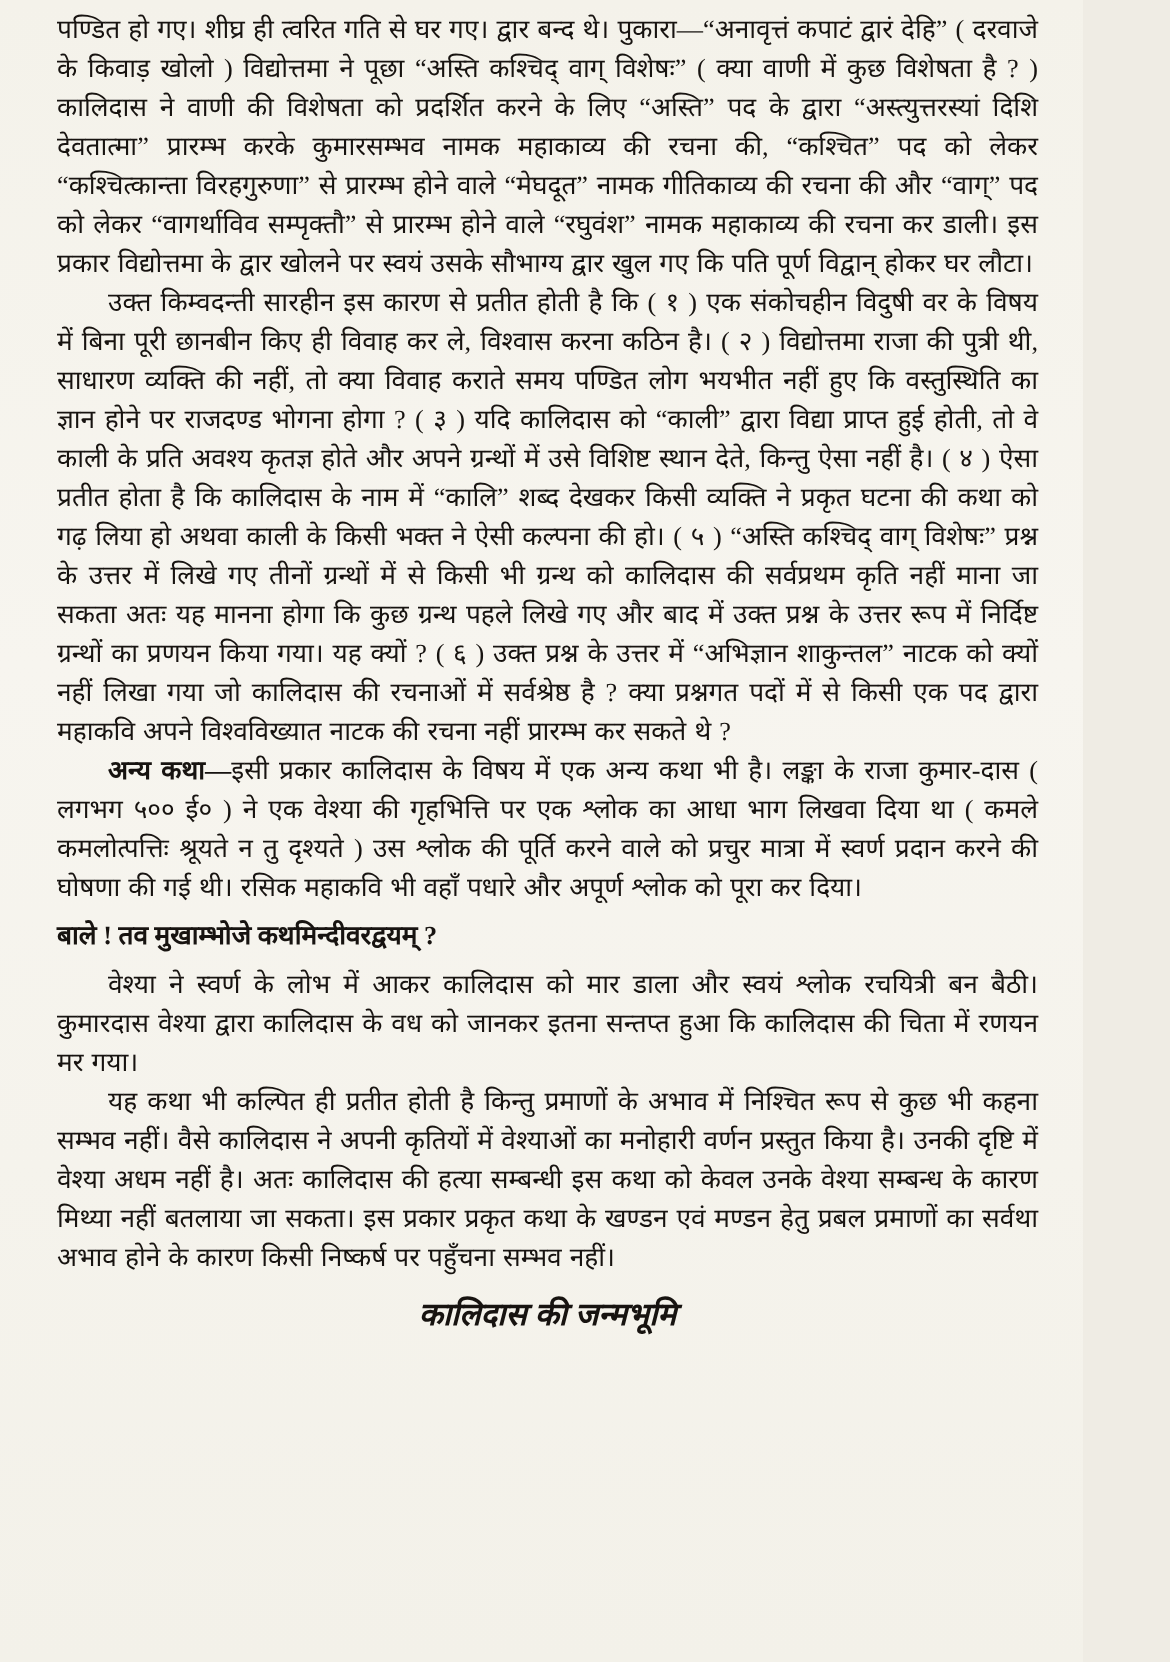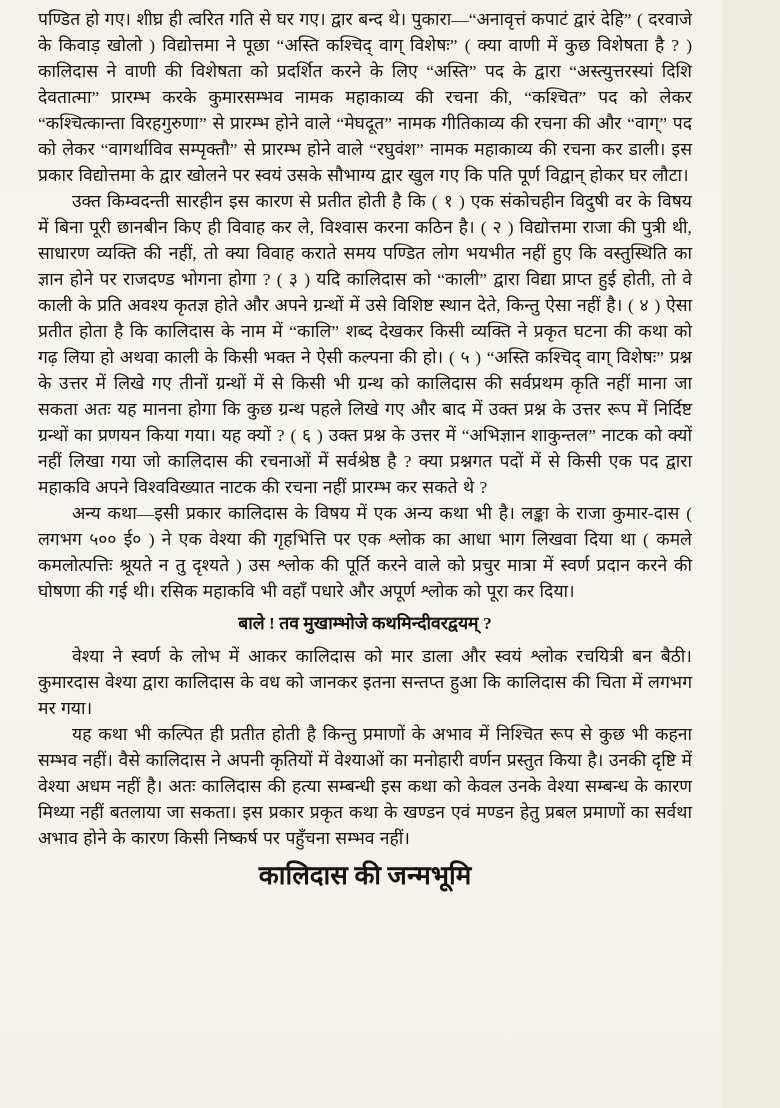--- a/index.html
+++ b/index.html
@@ -22,55 +22,56 @@
   .para {
     margin: 0;
     text-align: justify;
     text-indent: 34px;
     word-spacing: 1px;
   }
   .para.no-indent {
     text-indent: 0;
   }
   .para b, .lead {
-    font-weight: normal;
+    font-weight: bold;
   }
   .verse {
     margin: 6px 0 6px 0;
-    text-align: center;
+    text-align: left;
     font-weight: 600;
   }
   .verse .verse-line {
     line-height: 27px;
   }
   .section-heading {
     margin: 10px 0 4px 0;
     text-align: center;
-    font-size: 26px;
+    font-size: 21px;
     font-weight: bold;
     line-height: 30px;
+    font-style: italic;
   }
 </style>
 </head>
 <body>
 
 <div class="page">
 
   <p class="para no-indent">पण्डित हो गए। शीघ्र ही त्वरित गति से घर गए। द्वार बन्द थे। पुकारा—“अनावृत्तं कपाटं द्वारं देहि” ( दरवाजे के किवाड़ खोलो ) विद्योत्तमा ने पूछा “अस्ति कश्चिद् वाग् विशेषः” ( क्या वाणी में कुछ विशेषता है ? ) कालिदास ने वाणी की विशेषता को प्रदर्शित करने के लिए “अस्ति” पद के द्वारा “अस्त्युत्तरस्यां दिशि देवतात्मा” प्रारम्भ करके कुमारसम्भव नामक महाकाव्य की रचना की, “कश्चित” पद को लेकर “कश्चित्कान्ता विरहगुरुणा” से प्रारम्भ होने वाले “मेघदूत” नामक गीतिकाव्य की रचना की और “वाग्” पद को लेकर “वागर्थाविव सम्पृक्तौ” से प्रारम्भ होने वाले “रघुवंश” नामक महाकाव्य की रचना कर डाली। इस प्रकार विद्योत्तमा के द्वार खोलने पर स्वयं उसके सौभाग्य द्वार खुल गए कि पति पूर्ण विद्वान् होकर घर लौटा।</p>
 
   <p class="para">उक्त किम्वदन्ती सारहीन इस कारण से प्रतीत होती है कि ( १ ) एक संकोचहीन विदुषी वर के विषय में बिना पूरी छानबीन किए ही विवाह कर ले, विश्वास करना कठिन है। ( २ ) विद्योत्तमा राजा की पुत्री थी, साधारण व्यक्ति की नहीं, तो क्या विवाह कराते समय पण्डित लोग भयभीत नहीं हुए कि वस्तुस्थिति का ज्ञान होने पर राजदण्ड भोगना होगा ? ( ३ ) यदि कालिदास को “काली” द्वारा विद्या प्राप्त हुई होती, तो वे काली के प्रति अवश्य कृतज्ञ होते और अपने ग्रन्थों में उसे विशिष्ट स्थान देते, किन्तु ऐसा नहीं है। ( ४ ) ऐसा प्रतीत होता है कि कालिदास के नाम में “कालि” शब्द देखकर किसी व्यक्ति ने प्रकृत घटना की कथा को गढ़ लिया हो अथवा काली के किसी भक्त ने ऐसी कल्पना की हो। ( ५ ) “अस्ति कश्चिद् वाग् विशेषः” प्रश्न के उत्तर में लिखे गए तीनों ग्रन्थों में से किसी भी ग्रन्थ को कालिदास की सर्वप्रथम कृति नहीं माना जा सकता अतः यह मानना होगा कि कुछ ग्रन्थ पहले लिखे गए और बाद में उक्त प्रश्न के उत्तर रूप में निर्दिष्ट ग्रन्थों का प्रणयन किया गया। यह क्यों ? ( ६ ) उक्त प्रश्न के उत्तर में “अभिज्ञान शाकुन्तल” नाटक को क्यों नहीं लिखा गया जो कालिदास की रचनाओं में सर्वश्रेष्ठ है ? क्या प्रश्नगत पदों में से किसी एक पद द्वारा महाकवि अपने विश्वविख्यात नाटक की रचना नहीं प्रारम्भ कर सकते थे ?</p>
 
   <p class="para">
     <b class="lead">अन्य कथा—</b><span>इसी प्रकार कालिदास के विषय में एक अन्य कथा भी है। लङ्का के राजा कुमार-दास ( लगभग ५०० ई० ) ने एक वेश्या की गृहभित्ति पर एक श्लोक का आधा भाग लिखवा दिया था ( कमले कमलोत्पत्तिः श्रूयते न तु दृश्यते ) उस श्लोक की पूर्ति करने वाले को प्रचुर मात्रा में स्वर्ण प्रदान करने की घोषणा की गई थी। रसिक महाकवि भी वहाँ पधारे और अपूर्ण श्लोक को पूरा कर दिया।</span>
   </p>
 
   <div class="verse">
     <div class="verse-line">बाले ! तव मुखाम्भोजे कथमिन्दीवरद्वयम् ?</div>
   </div>
 
-  <p class="para">वेश्या ने स्वर्ण के लोभ में आकर कालिदास को मार डाला और स्वयं श्लोक रचयित्री बन बैठी। कुमारदास वेश्या द्वारा कालिदास के वध को जानकर इतना सन्तप्त हुआ कि कालिदास की चिता में लगभग मर गया।</p>
+  <p class="para">वेश्या ने स्वर्ण के लोभ में आकर कालिदास को मार डाला और स्वयं श्लोक रचयित्री बन बैठी। कुमारदास वेश्या द्वारा कालिदास के वध को जानकर इतना सन्तप्त हुआ कि कालिदास की चिता में रणयन मर गया।</p>
 
   <p class="para">यह कथा भी कल्पित ही प्रतीत होती है किन्तु प्रमाणों के अभाव में निश्चित रूप से कुछ भी कहना सम्भव नहीं। वैसे कालिदास ने अपनी कृतियों में वेश्याओं का मनोहारी वर्णन प्रस्तुत किया है। उनकी दृष्टि में वेश्या अधम नहीं है। अतः कालिदास की हत्या सम्बन्धी इस कथा को केवल उनके वेश्या सम्बन्ध के कारण मिथ्या नहीं बतलाया जा सकता। इस प्रकार प्रकृत कथा के खण्डन एवं मण्डन हेतु प्रबल प्रमाणों का सर्वथा अभाव होने के कारण किसी निष्कर्ष पर पहुँचना सम्भव नहीं।</p>
 
   <h2 class="section-heading">कालिदास की जन्मभूमि</h2>
 
 
 </div>
 
 </body></html>

